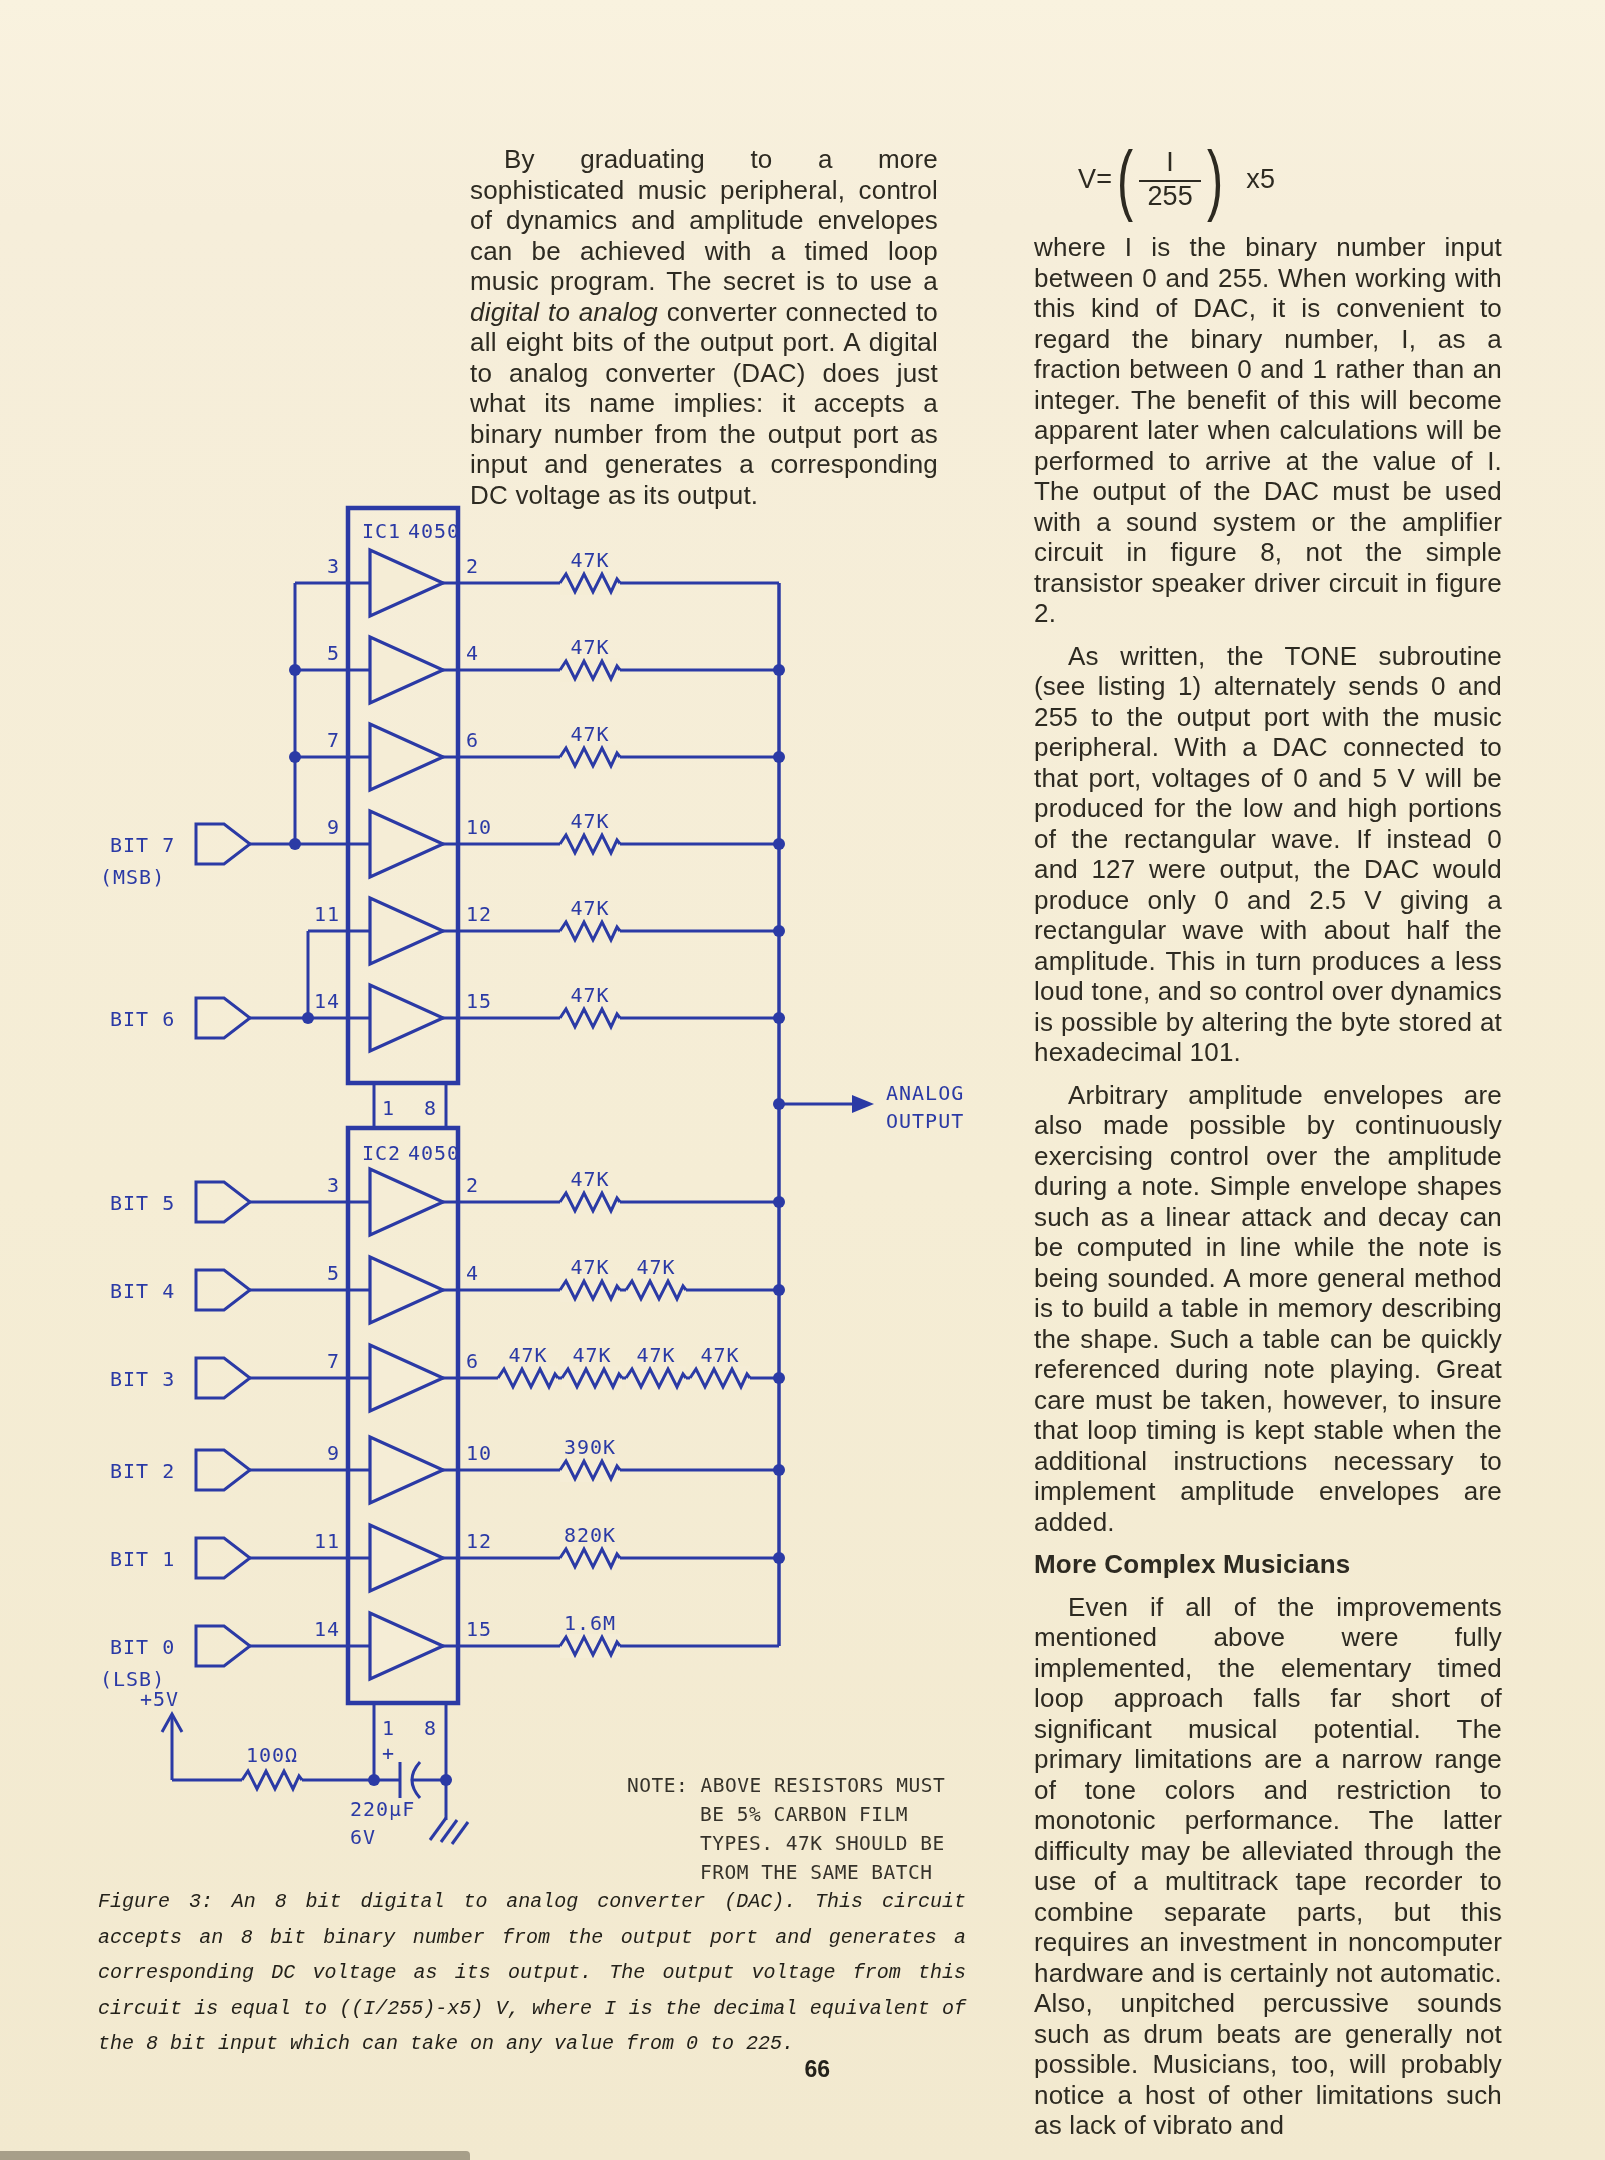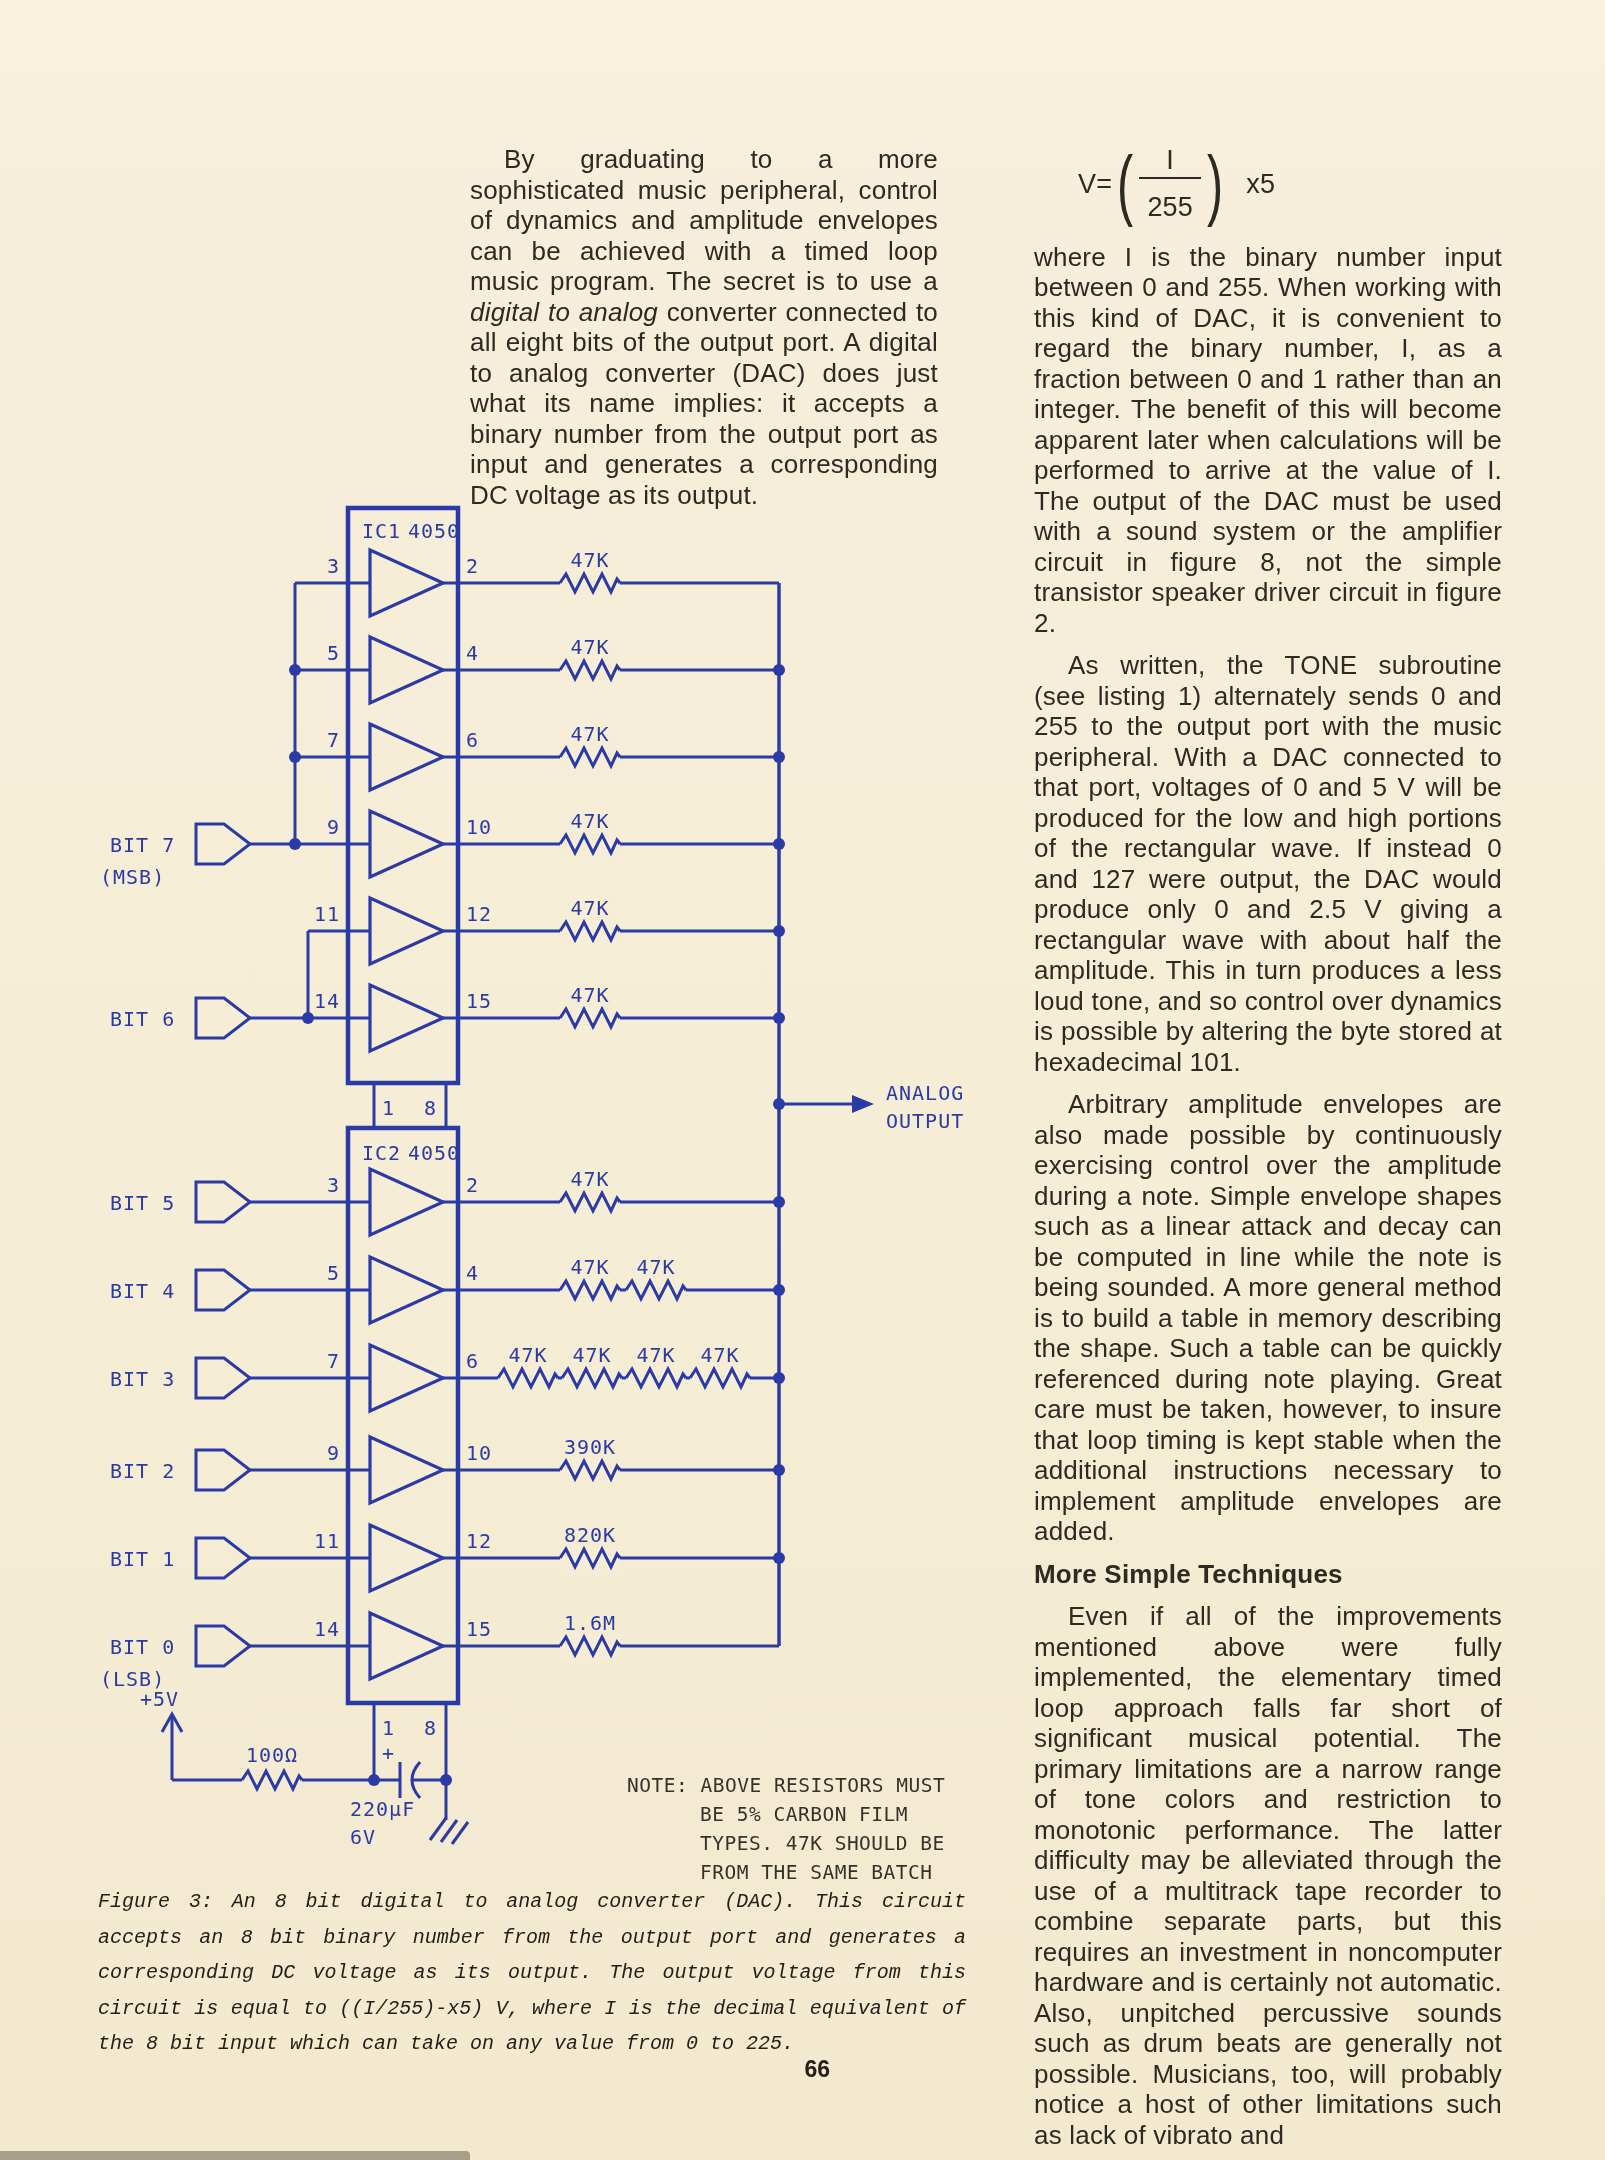--- a/index.html
+++ b/index.html
@@ -12,21 +12,21 @@
   .col1{left:458px; top:132px; width:492px;}
   .col2{left:1022px; top:132px; width:492px;}
   .col p{margin:12px;}
   .col p.ind{text-indent:34px;}
   .it{font-style:italic;}
   .heading{font-weight:bold; margin:31px 0 31px 0;}
   .formula-row{display:flex; align-items:center; margin:14px 0 20px 56px; font-size:27px;}
   .paren{font-size:78px; font-weight:100; line-height:.85; transform:scaleX(.62); color:#2d2a21;}
   .frac{display:inline-flex; flex-direction:column; align-items:center; line-height:1.05; margin:0 1px;}
   .frac .num{padding:0 8px 3px;}
-  .frac .den{border-top:2.5px solid #2d2a21; padding:14px 8px 0;}
+  .frac .den{border-top:2.5px solid #2d2a21; padding:0 8px 0;}
   .mult{margin-left:18px;}
   .caption{position:absolute; left:98px; top:1884px; width:868px; font-style:italic;
            font-size:20px; line-height:35.5px; text-align:justify; color:#23211a;font-family:Liberation Mono, monospace;}
   .pagenum{position:absolute; left:766px; top:2056px; width:64px; text-align:right;
            font-weight:bold; font-size:23px; color:#23211a;}
   svg.schem{position:absolute; left:0; top:0; width:1605px; height:2160px;}
   .st{font-family:"DejaVu Sans Mono",monospace; font-size:20px; fill:#2b3aa5; letter-spacing:1px;}
   .stn{font-family:"DejaVu Sans Mono",monospace; font-size:19.5px; fill:#35322a; letter-spacing:.5px;}
   .w{stroke:#2b3aa5; stroke-width:3; fill:none;}
   .wb{stroke:#2b3aa5; stroke-width:3.5; fill:none;}
@@ -52,21 +52,21 @@
       <span class="frac">
         <span class="num">I</span>
         <span class="den">255</span>
       </span>
       <span class="paren">)</span>
       <span class="mult">x5</span>
     </div>
     <p>where I is the binary number input between 0 and 255. When working with this kind of DAC, it is convenient to regard the binary number, I, as a fraction between 0 and 1 rather than an integer. The benefit of this will become apparent later when calculations will be performed to arrive at the value of I. The output of the DAC must be used with a sound system or the amplifier circuit in figure 8, not the simple transistor speaker driver circuit in figure 2.</p>
     <p class="ind">As written, the TONE subroutine (see listing 1) alternately sends 0 and 255 to the output port with the music peripheral. With a DAC connected to that port, voltages of 0 and 5 V will be produced for the low and high portions of the rectangular wave. If instead 0 and 127 were output, the DAC would produce only 0 and 2.5 V giving a rectangular wave with about half the amplitude. This in turn produces a less loud tone, and so control over dynamics is possible by altering the byte stored at hexadecimal 101.</p>
     <p class="ind">Arbitrary amplitude envelopes are also made possible by continuously exercising control over the amplitude during a note. Simple envelope shapes such as a linear attack and decay can be computed in line while the note is being sounded. A more general method is to build a table in memory describing the shape. Such a table can be quickly referenced during note playing. Great care must be taken, however, to insure that loop timing is kept stable when the additional instructions necessary to implement amplitude envelopes are added.</p>
-    <p class="heading">More Simple Techniques</p>
+    <p class="heading">More Complex Musicians</p>
     <p class="ind">Even if all of the improvements mentioned above were fully implemented, the elementary timed loop approach falls far short of significant musical potential. The primary limitations are a narrow range of tone colors and restriction to monotonic performance. The latter difficulty may be alleviated through the use of a multitrack tape recorder to combine separate parts, but this requires an investment in noncomputer hardware and is certainly not automatic. Also, unpitched percussive sounds such as drum beats are generally not possible. Musicians, too, will probably notice a host of other limitations such as lack of vibrato and</p>
   </div>
 
   <svg class="schem" viewBox="0 0 1605 2160">
     <defs>
       <path id="rz" d="M0 0 L6 -9 L15 9 L24 -9 L33 9 L42 -9 L51 9 L57 -4 L60 0"></path>
       <polygon id="buf" points="0,-33 0,33 73,0"></polygon>
       <polygon id="bitarrow" points="0,-20 28,-20 54,0 28,20 0,20"></polygon>
     </defs>
 

